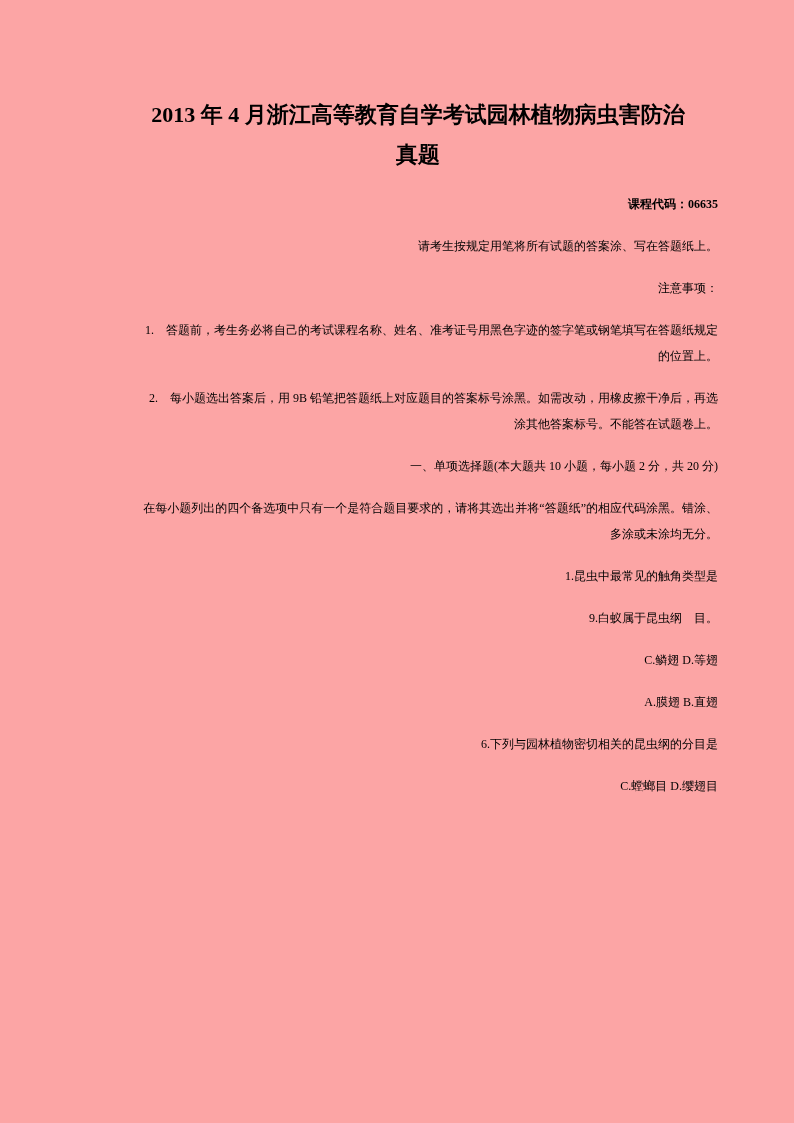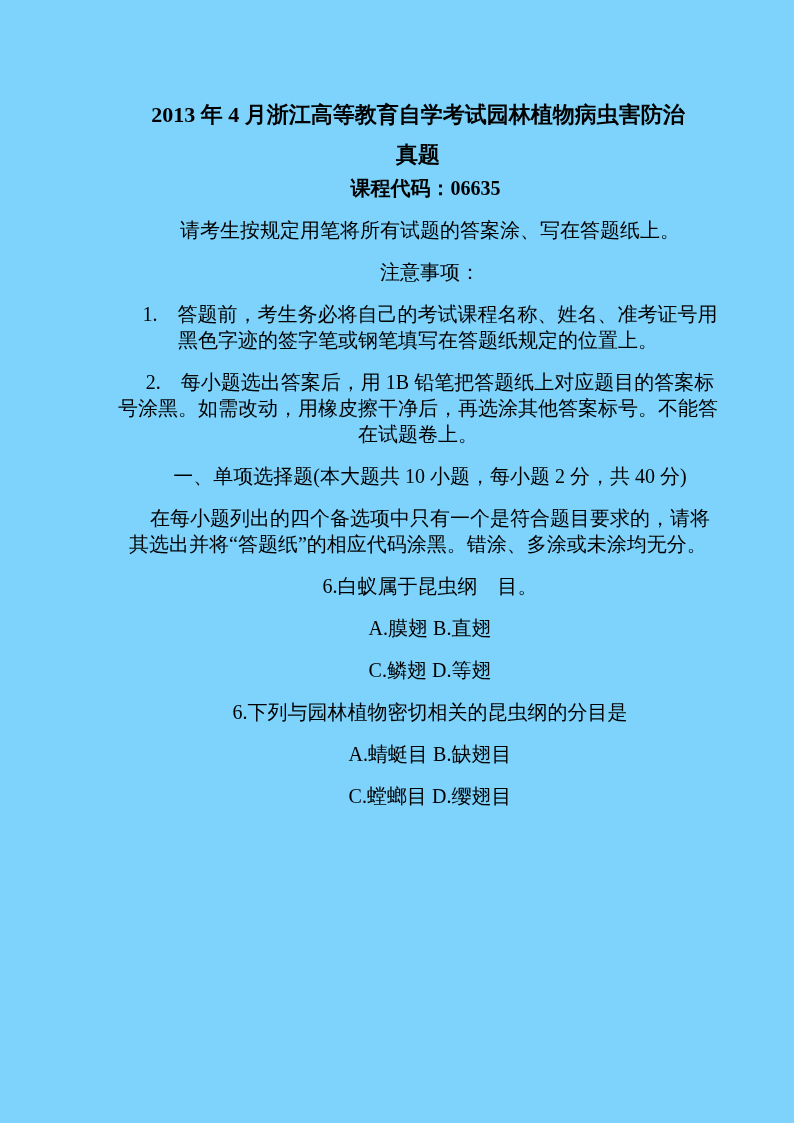--- a/index.html
+++ b/index.html
@@ -7,38 +7,38 @@
   body {
     width: 794px;
     height: 1123px;
     overflow: hidden;
     font-family: "Liberation Serif", "DejaVu Serif", serif;
     color: #000000;
   }
   .page {
     width: 794px;
     height: 1123px;
-    background: #7dd3fc;
+    background: #fca5a5;
     padding: 95px 76px 40px 118px;
   }
   .doc-title {
     font-size: 22px;
     font-weight: bold;
     line-height: 40px;
     text-align: center;
     max-width: 552px;
     margin: 0 auto 0 auto;
     white-space: pre-wrap;
   }
   .para {
-    font-size: 20px;
+    font-size: 12px;
     line-height: 26px;
-    margin: 0 0 16px 0;
+    margin: 16px 0 16px 0;
     white-space: pre-wrap;
-    text-align: center;
+    text-align: right;
   }
   .indent { text-indent: 24px; }
   .course-code {
     font-weight: bold;
     text-indent: 15px;
   }
 </style>
 </head>
 <body>
 
@@ -48,29 +48,29 @@
 
   <p class="para course-code">课程代码：06635</p>
 
   <p class="para indent">请考生按规定用笔将所有试题的答案涂、写在答题纸上。</p>
 
 
   <p class="para indent">注意事项：</p>
 
   <p class="para indent">1.　答题前，考生务必将自己的考试课程名称、姓名、准考证号用黑色字迹的签字笔或钢笔填写在答题纸规定的位置上。</p>
 
-  <p class="para indent">2.　每小题选出答案后，用 1B 铅笔把答题纸上对应题目的答案标号涂黑。如需改动，用橡皮擦干净后，再选涂其他答案标号。不能答在试题卷上。</p>
+  <p class="para indent">2.　每小题选出答案后，用 9B 铅笔把答题纸上对应题目的答案标号涂黑。如需改动，用橡皮擦干净后，再选涂其他答案标号。不能答在试题卷上。</p>
 
-  <p class="para indent">一、单项选择题(本大题共 10 小题，每小题 2 分，共 40 分)</p>
+  <p class="para indent">一、单项选择题(本大题共 10 小题，每小题 2 分，共 20 分)</p>
 
   <p class="para indent">在每小题列出的四个备选项中只有一个是符合题目要求的，请将其选出并将“答题纸”的相应代码涂黑。错涂、多涂或未涂均无分。</p>
 
+  <p class="para indent">1.昆虫中最常见的触角类型是</p>
 
-  <p class="para indent">6.白蚁属于昆虫纲　目。</p>
+  <p class="para indent">9.白蚁属于昆虫纲　目。</p>
+  <p class="para indent">C.鳞翅 D.等翅</p>
   <p class="para indent">A.膜翅 B.直翅</p>
-  <p class="para indent">C.鳞翅 D.等翅</p>
 
   <p class="para indent">6.下列与园林植物密切相关的昆虫纲的分目是</p>
-  <p class="para indent">A.蜻蜓目 B.缺翅目</p>
   <p class="para indent">C.螳螂目 D.缨翅目</p>
 
 
 </div>
 
 </body></html>

